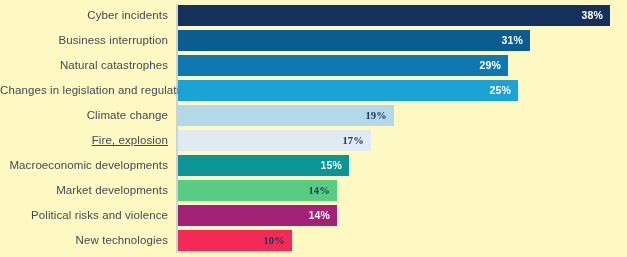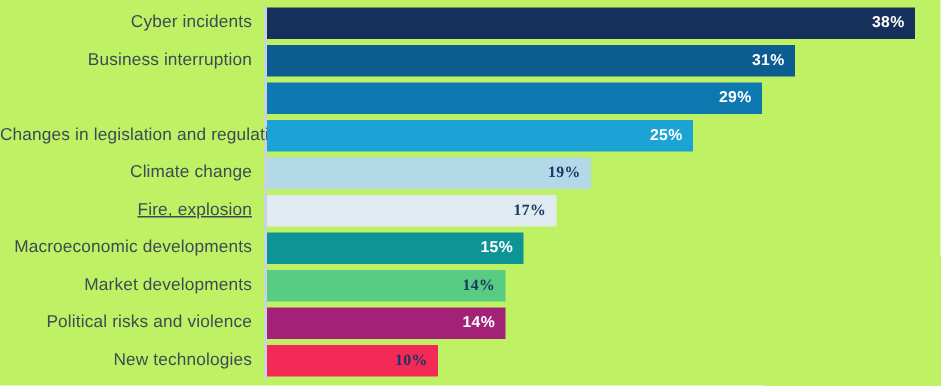--- a/index.html
+++ b/index.html
@@ -75,51 +75,52 @@
     font-weight: bold;
     letter-spacing: 0.2px;
     white-space: nowrap;
   }
   .v-light { color: #ffffff; }
   .v-dark  { color: #1b3665; font-family: Liberation Serif, serif; }
 </style>
 </head>
 <body>
 
-<div id="chart-root" style="background: #bef264;">
+<div id="chart-root" style="background: #fef9c3;">
   <div class="plot">
     <div class="axis-line" style="background: rgb(201, 211, 218);"></div>
     <div id="rows">
         <div class="row" style="top: 3px;">
           <div class="cat-label" style="color: rgb(63, 74, 85);">Cyber incidents</div>
           <div class="bar-wrap" style="left: 178px;">
             <div class="bar" style="width: 432px; background: rgb(22, 48, 92);">
               <span class="bar-value v-light">38%</span>
             </div>
           </div>
         </div>
         <div class="row" style="top: 28px;">
           <div class="cat-label" style="color: rgb(63, 74, 85);">Business interruption</div>
           <div class="bar-wrap" style="left: 178px;">
             <div class="bar" style="width: 352px; background: rgb(11, 92, 145);">
               <span class="bar-value v-light">31%</span>
             </div>
           </div>
         </div>
         <div class="row" style="top: 53px;">
+          <div class="cat-label" style="color: rgb(63, 74, 85);">Natural catastrophes</div>
           <div class="bar-wrap" style="left: 178px;">
             <div class="bar" style="width: 330px; background: rgb(13, 121, 176);">
               <span class="bar-value v-light">29%</span>
             </div>
           </div>
         </div>
         <div class="row" style="top: 78px;">
           <div class="cat-label" style="color: rgb(63, 74, 85);">Changes in legislation and regulation</div>
           <div class="bar-wrap" style="left: 178px;">
-            <div class="bar" style="width: 284px; background: rgb(27, 163, 214);">
+            <div class="bar" style="width: 340px; background: rgb(27, 163, 214);">
               <span class="bar-value v-light">25%</span>
             </div>
           </div>
         </div>
         <div class="row" style="top: 103px;">
           <div class="cat-label" style="color: rgb(63, 74, 85);">Climate change</div>
           <div class="bar-wrap" style="left: 178px;">
             <div class="bar" style="width: 216px; background: rgb(179, 216, 232);">
               <span class="bar-value v-dark">19%</span>
             </div>

